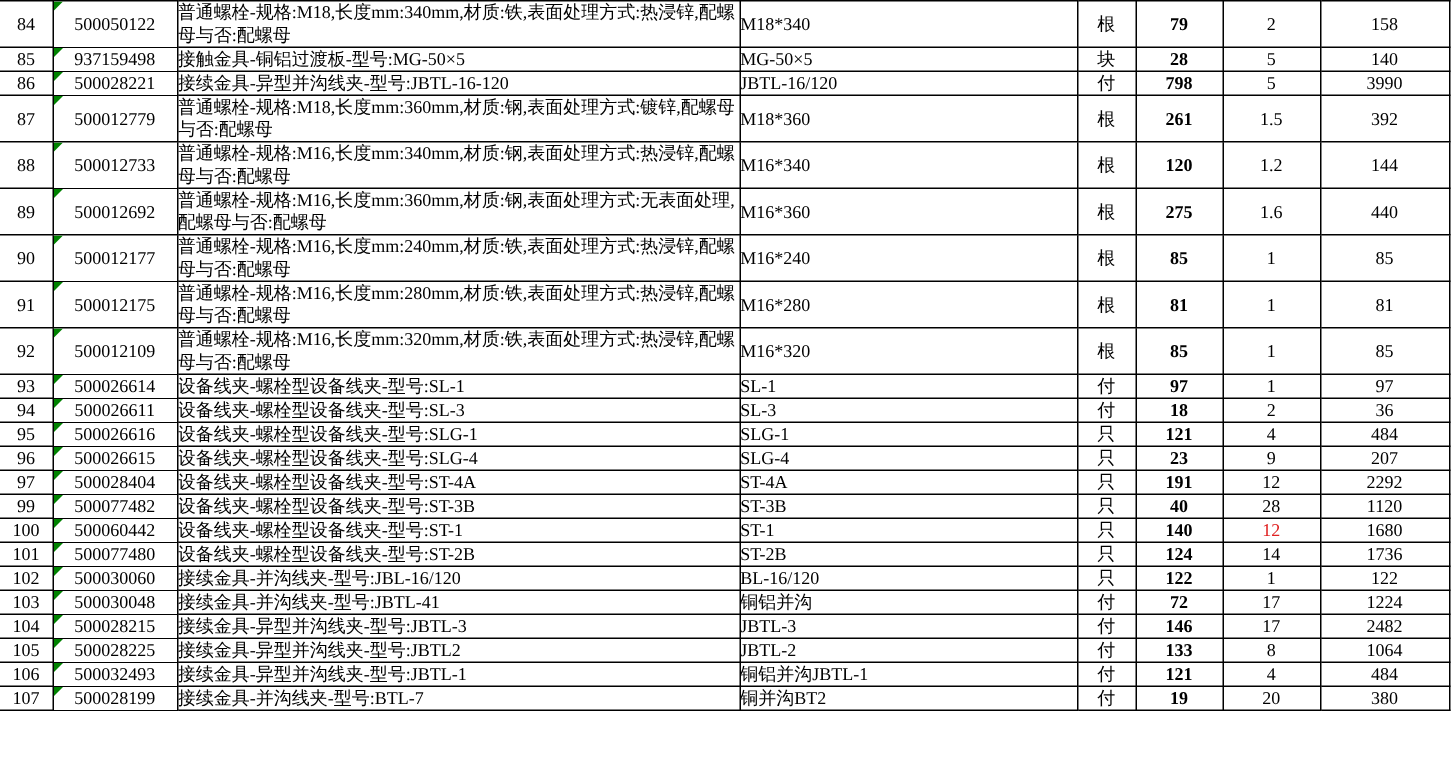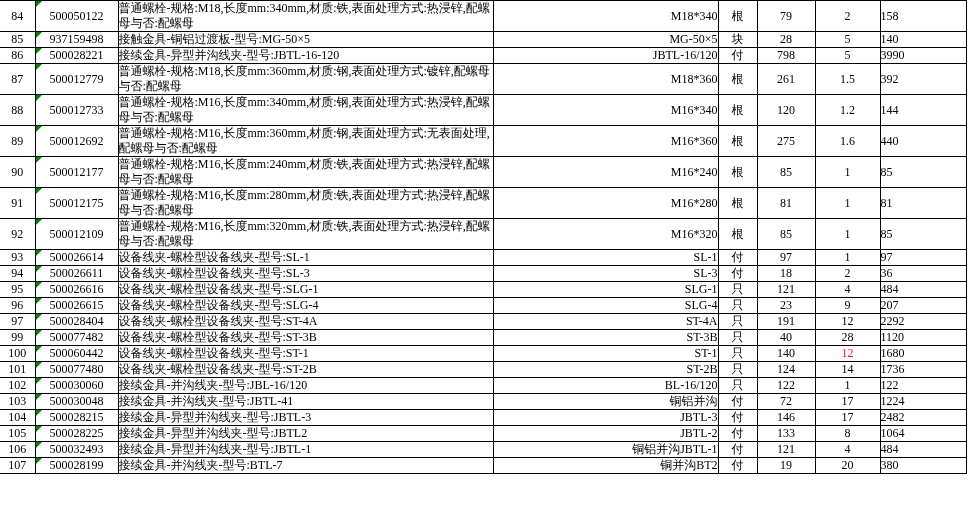--- a/index.html
+++ b/index.html
@@ -25,25 +25,25 @@
     overflow: hidden;
     vertical-align: middle;
     background: #ffffff;
   }
   table.sheet td:first-child { border-left: none; }
   tr.tall  { height: 31px; }
   tr.short { height: 15px; }
   td.c-no    { text-align: center; }
   td.c-code  { text-align: center; position: relative; }
   td.c-desc  { text-align: left; padding: 0 3px; line-height: 15px; }
-  td.c-spec  { text-align: right; padding: 0 4px; }
+  td.c-spec  { text-align: left; padding: 0 4px; }
   td.c-unit  { text-align: center; }
-  td.c-qty   { text-align: center; }
+  td.c-qty   { text-align: center; font-weight: bold; }
   td.c-per   { text-align: center; }
-  td.c-total { text-align: left; }
+  td.c-total { text-align: center; }
   td.c-per.alert { color: #e02020; }
   .err-tri {
     position: absolute;
     top: 0; left: 0;
     width: 0; height: 0;
     border-top: 6px solid #008200;
     border-right: 6px solid transparent;
   }
 </style>
 </head>

